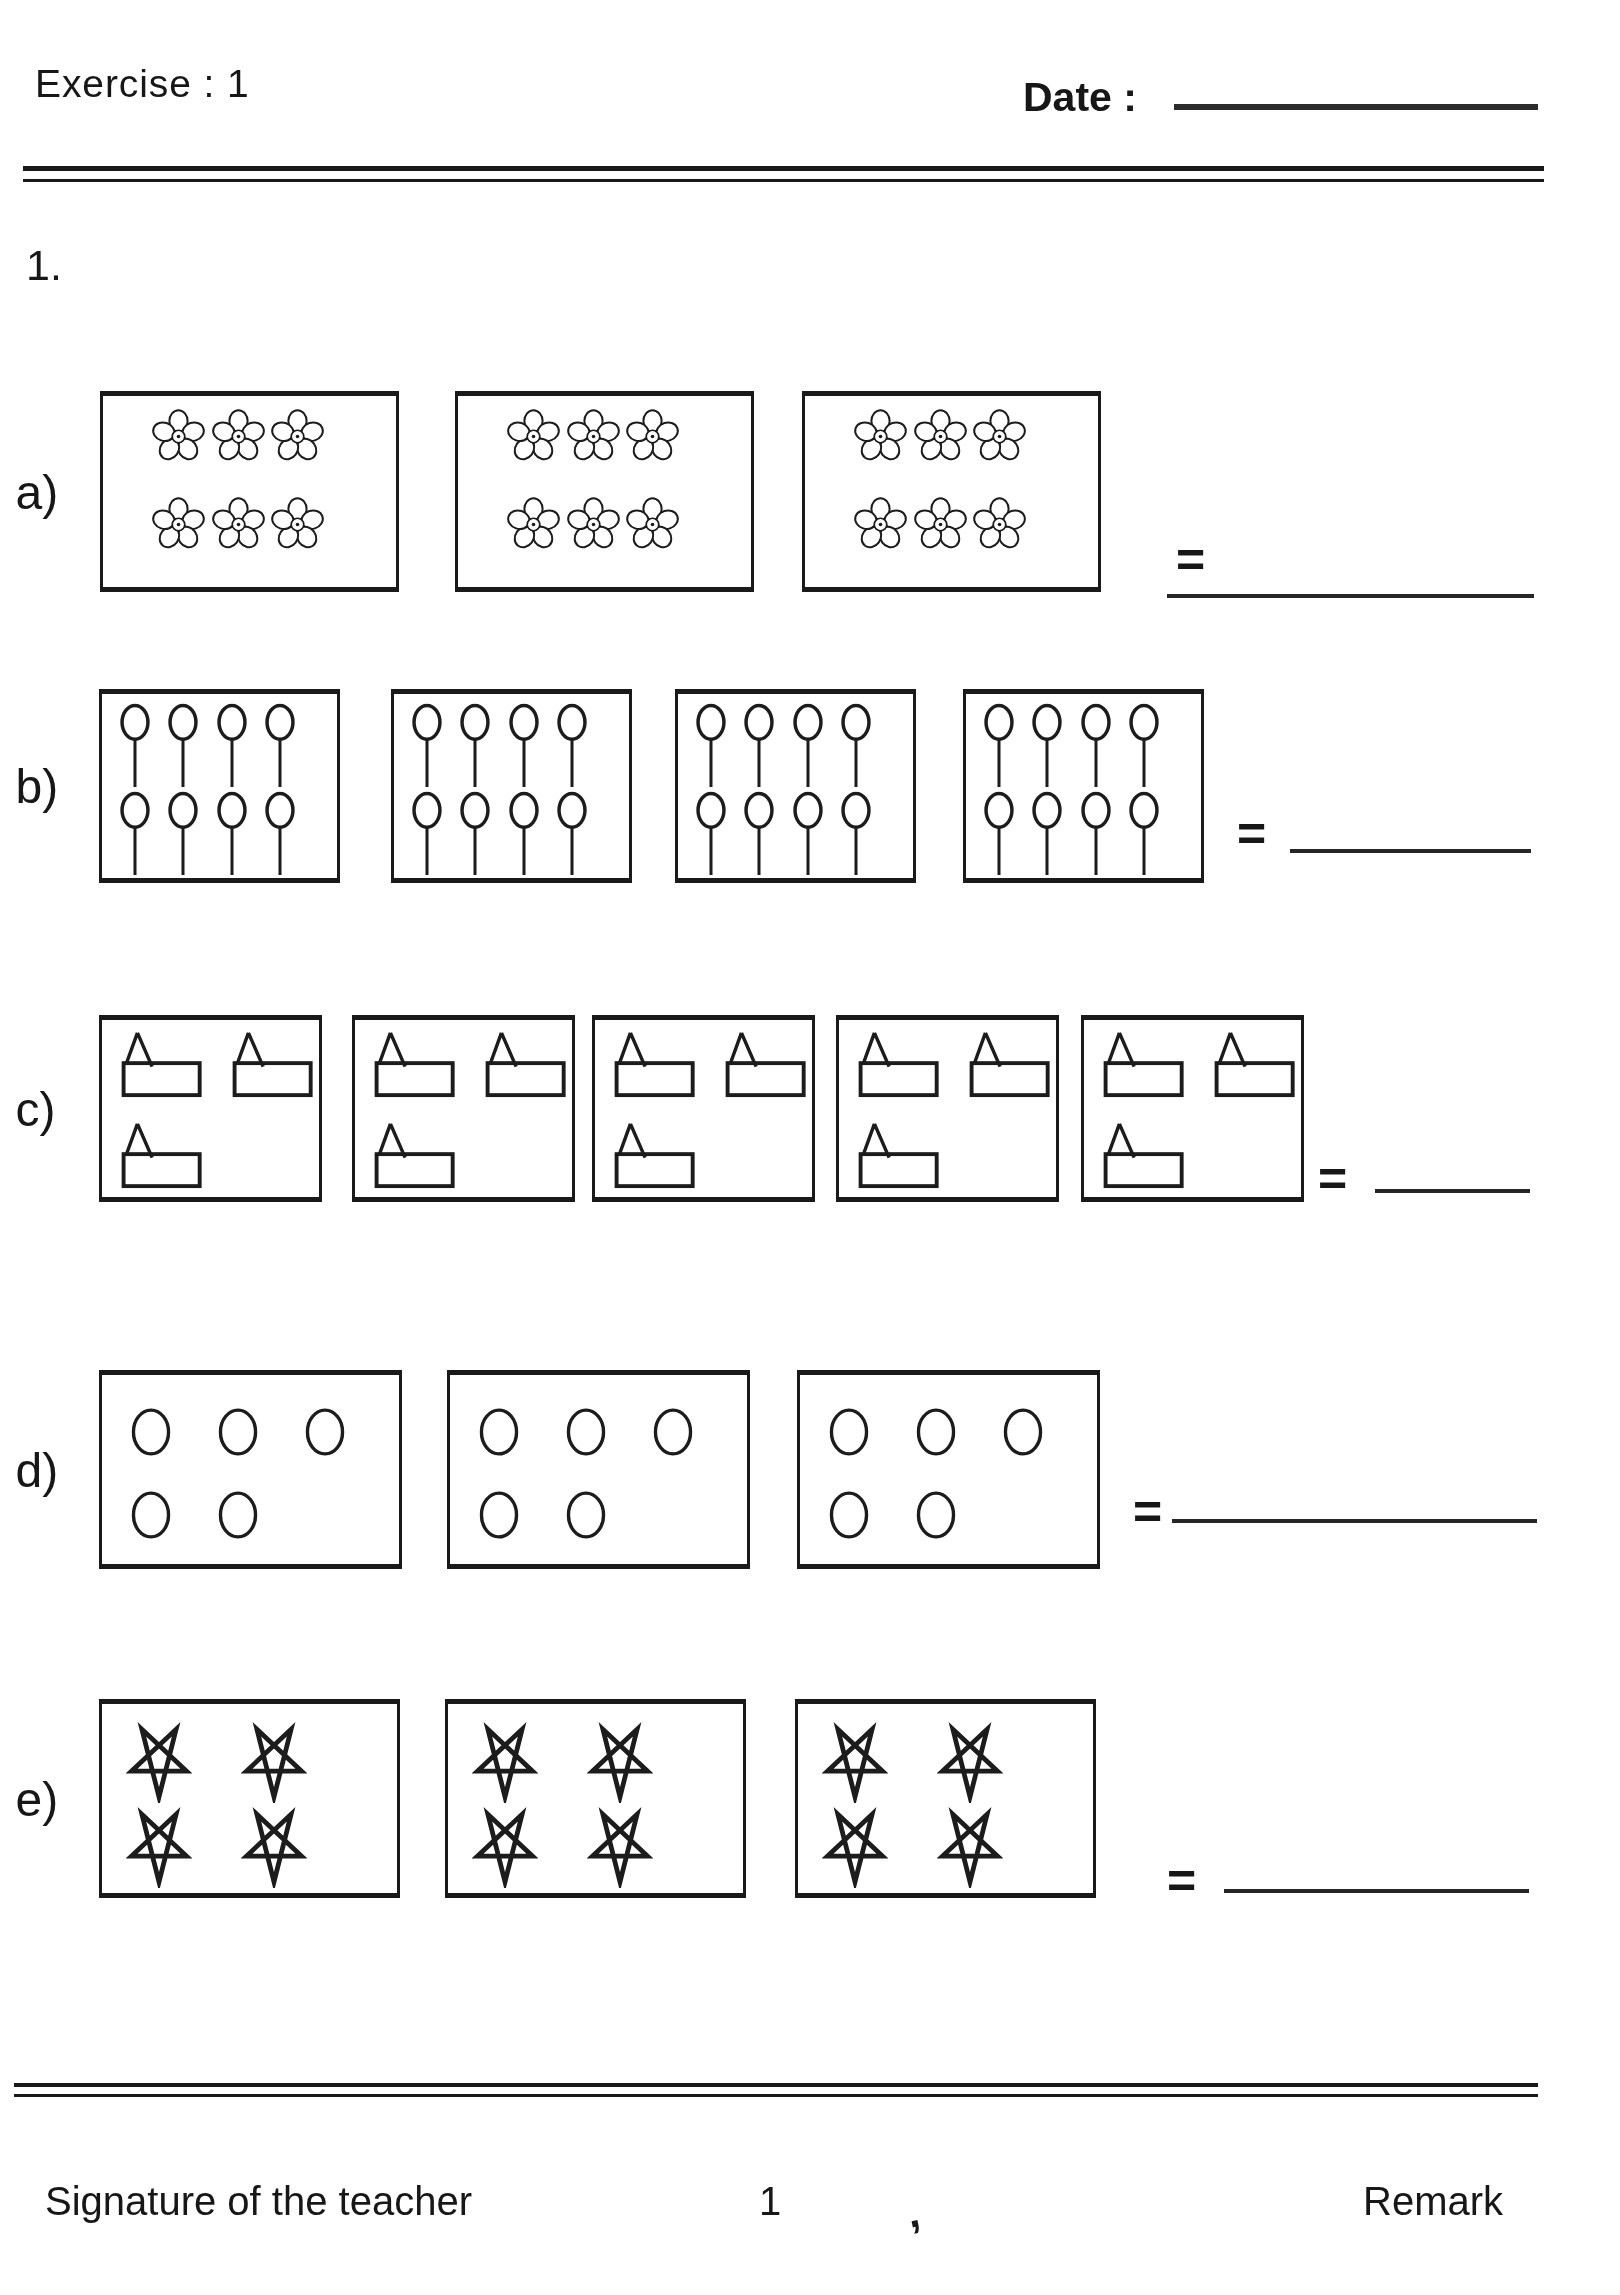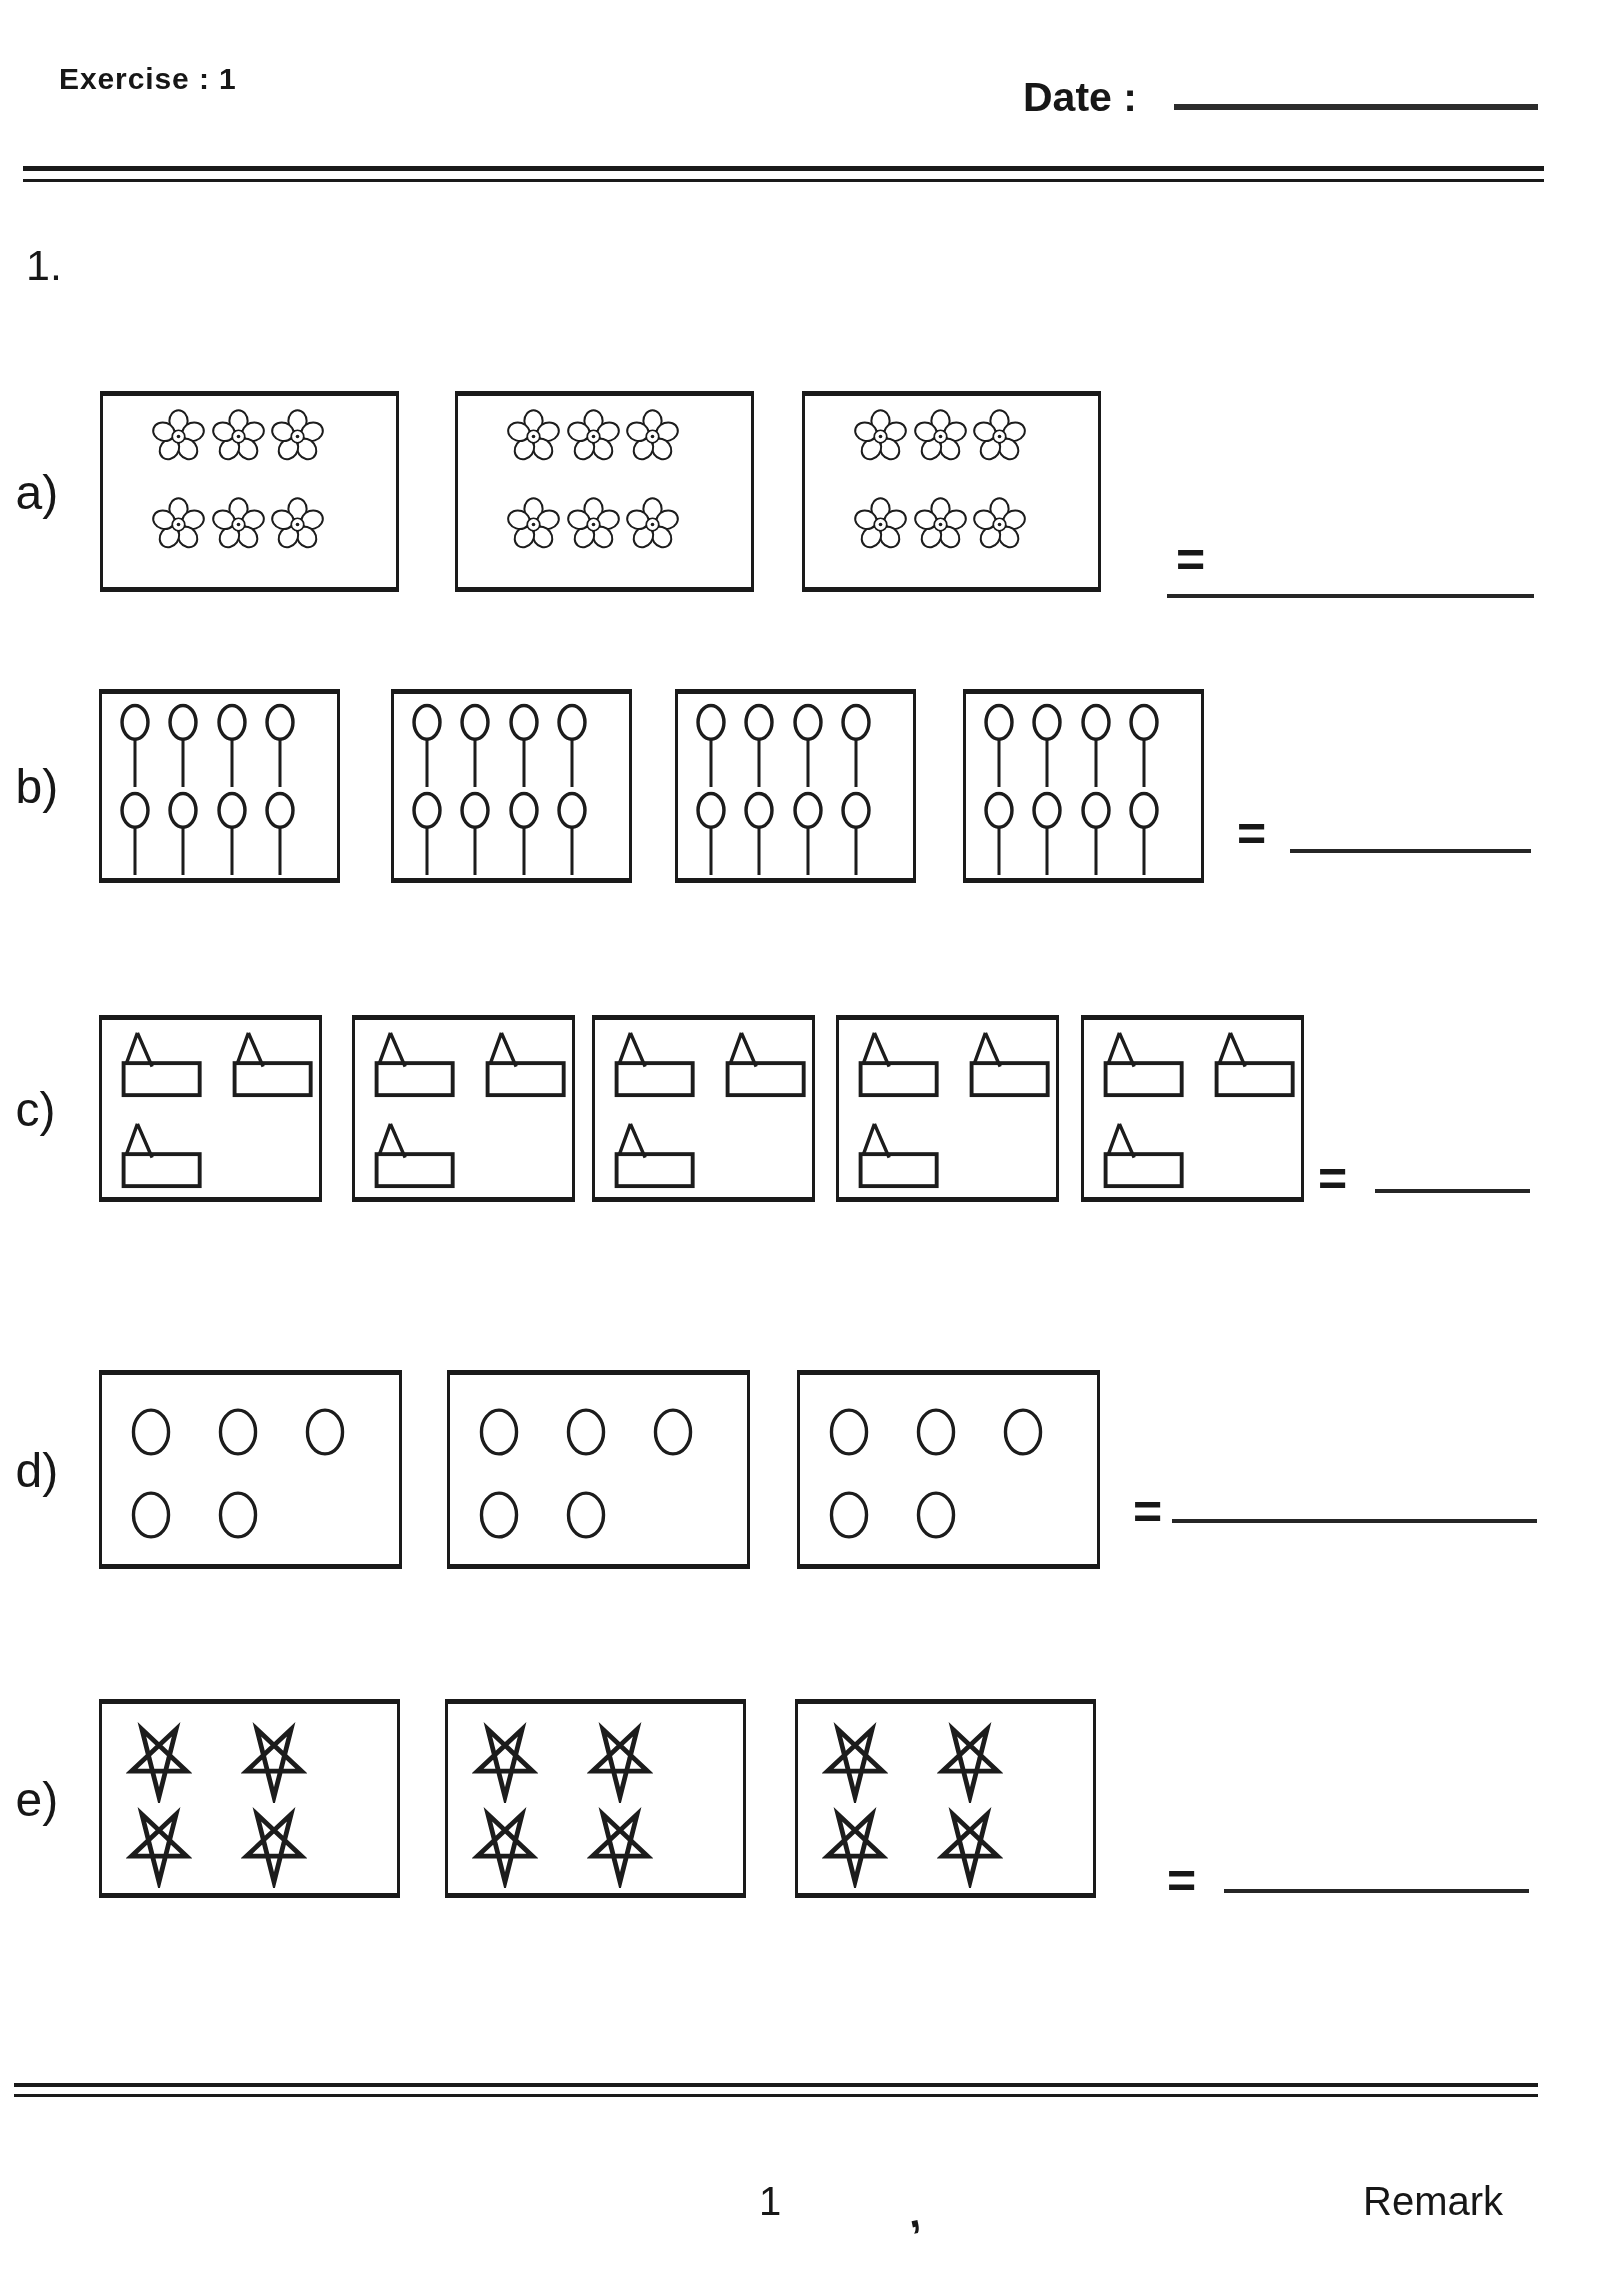--- a/index.html
+++ b/index.html
@@ -1,21 +1,21 @@
 <!DOCTYPE html>
 <html style="font-size:14px"><head>
 <meta charset="utf-8">
 <style>
   html,body{margin:0;padding:0;background:#e8e8e8;}
   .page{
     position:relative;width:1621px;height:2295px;background:#ffffff;
     font-family:"Liberation Sans",sans-serif;color:#171717;overflow:hidden;
   }
   
-  .hdr-exercise{position:absolute;left:35px;top:62px;font-size:30px;font-weight:bold;letter-spacing:0.9px;margin-left:24px;}
+  .hdr-exercise{position:absolute;left:35px;top:62px;font-size:39px;font-weight:normal;letter-spacing:0.9px;}
   .hdr-date{position:absolute;left:1023px;top:74px;font-size:41px;font-weight:bold;}
   .date-line{position:absolute;left:1174px;top:83px;width:364px;height:21px;border-bottom:6px solid #2c2c2c;}
   .rule-top{position:absolute;left:22.5px;top:166px;width:1521px;height:7.8px;
     border-top:5.2px solid #1a1a1a;border-bottom:3.5px solid #1a1a1a;}
   .rule-bottom{position:absolute;left:14px;top:2083px;width:1524px;height:7px;
     border-top:4.3px solid #1a1a1a;border-bottom:3.5px solid #1a1a1a;}
   
   .q-num{position:absolute;left:26px;top:241px;font-size:43px;}
   .q-text{position:absolute;left:99px;top:241px;font-size:43px;}
   
@@ -528,18 +528,19 @@
               <use href="#sym-star"></use>
             </svg>
           </div>
         </div>
         <div class="eq">=</div>
         <div class="answer-line"></div>
       </div>
     </div>
 
   <div class="rule-bottom"></div>
+  <div class="ft-left">Signature of the teacher</div>
   <div class="ft-page">1</div>
   <div class="ft-stray">,</div>
   <div class="ft-right">Remark</div>
 
 </div>
 
 
 </body></html>

